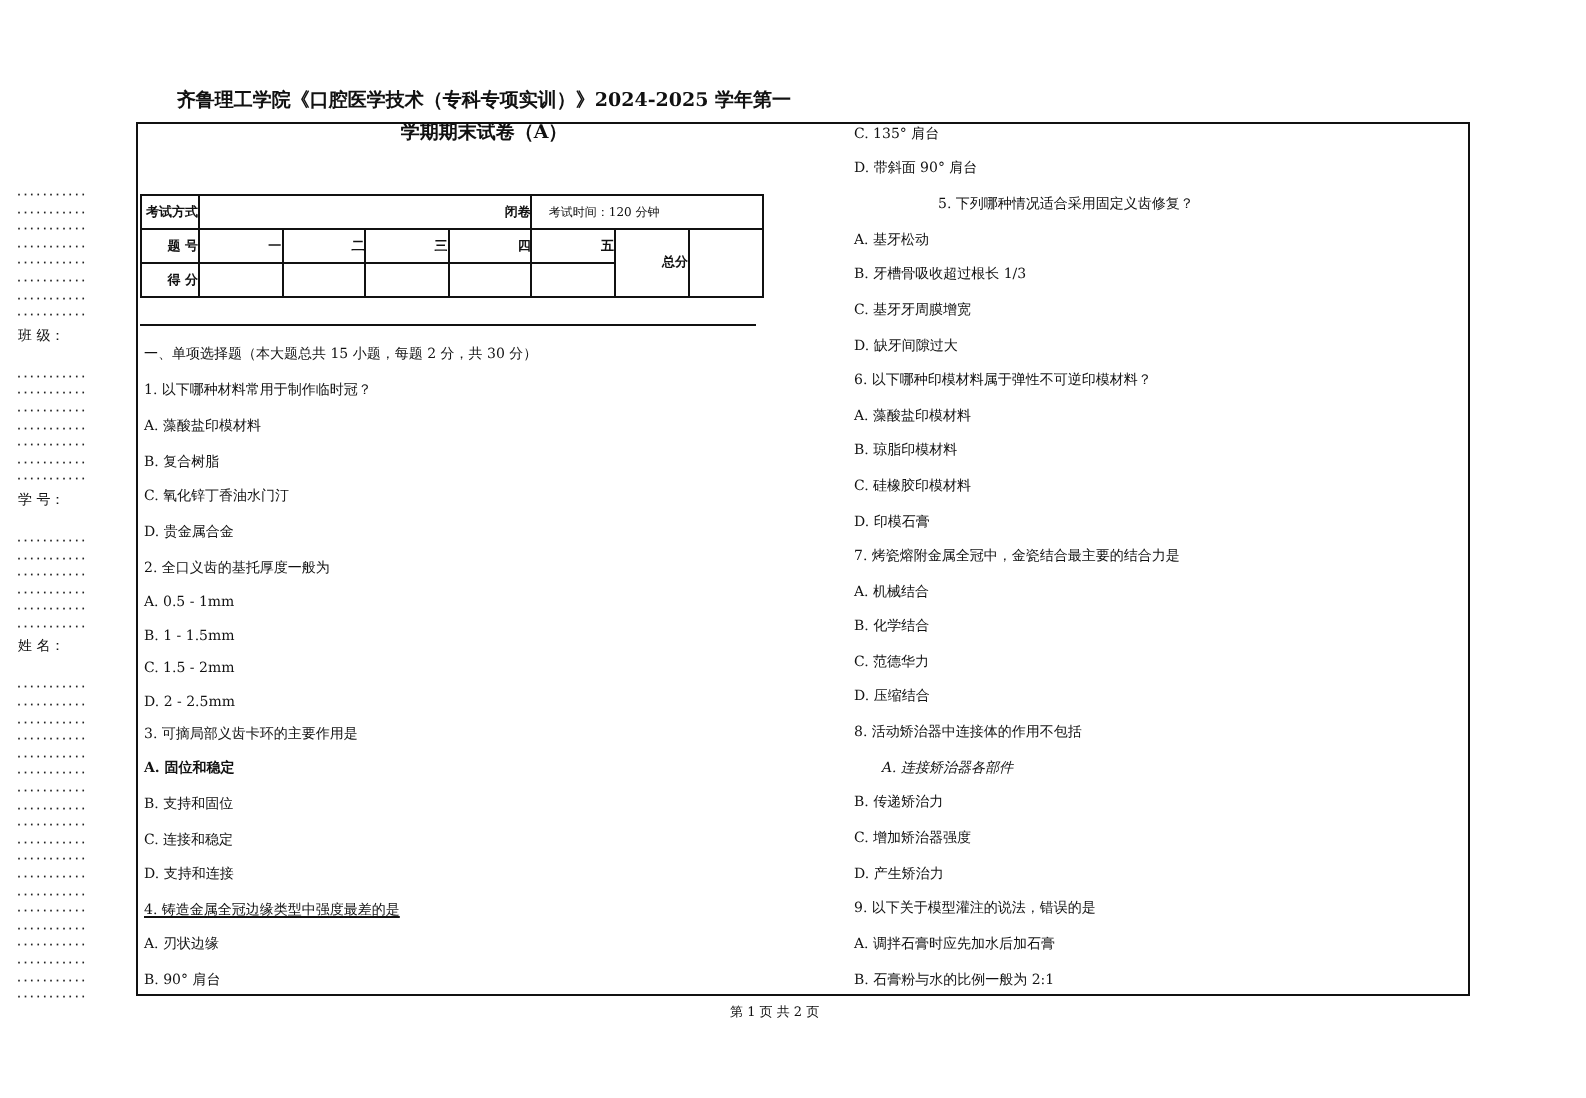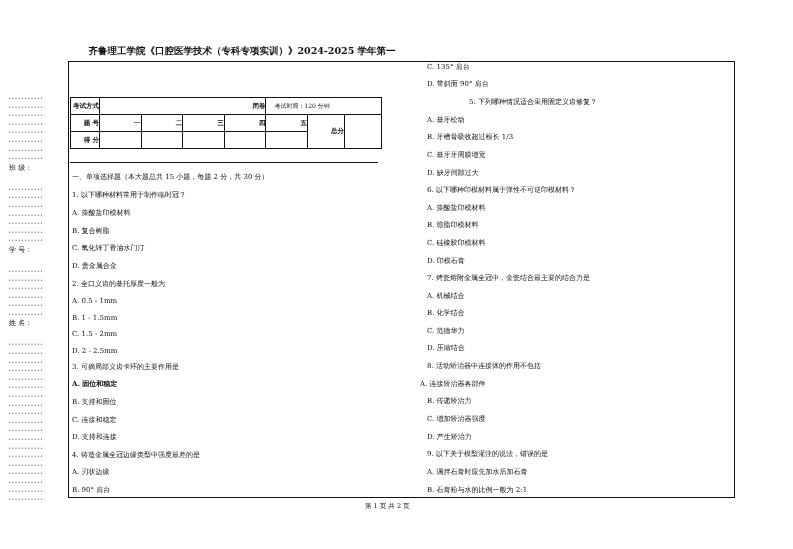--- a/index.html
+++ b/index.html
@@ -71,20 +71,21 @@
 ···········
 ···········
 ···········
 ···········</div>
 </div>
 
 <div class="frame"></div>
 
 <div class="left-col">
   <div class="title">齐鲁理工学院《口腔医学技术（专科专项实训）》2024-2025 学年第一</div>
+  <div class="title">学期期末试卷（A）</div>
 </div>
 
 <table class="score">
   <tbody>
       <tr>
     <td class="b" style="width:28px">考试方式</td>
     <td class="b" colspan="4">闭卷</td>
     <td class="left" colspan="3">考试时间：120 分钟</td>
   </tr>
   <tr>
@@ -120,21 +121,21 @@
 <div class="q" style="left:72px; top:279px;">2. 全口义齿的基托厚度一般为</div>
 <div class="q" style="left:72px; top:296px;">A. 0.5 - 1mm</div>
 <div class="q" style="left:72px; top:313px;">B. 1 - 1.5mm</div>
 <div class="q" style="left:72px; top:329px;">C. 1.5 - 2mm</div>
 <div class="q" style="left:72px; top:346px;">D. 2 - 2.5mm</div>
 <div class="q" style="left:72px; top:362px;">3. 可摘局部义齿卡环的主要作用是</div>
 <div class="q" style="left:72px; top:379px;font-weight:bold;">A. 固位和稳定</div>
 <div class="q" style="left:72px; top:397px;">B. 支持和固位</div>
 <div class="q" style="left:72px; top:415px;">C. 连接和稳定</div>
 <div class="q" style="left:72px; top:432px;">D. 支持和连接</div>
-<div class="q" style="left:72px; top:450px;">4. 铸造金属全冠边缘类型中强度最差的是</div>
+<div class="q" style="left:72px; top:450px;text-decoration:underline;">4. 铸造金属全冠边缘类型中强度最差的是</div>
 <div class="q" style="left:72px; top:467px;">A. 刃状边缘</div>
 <div class="q" style="left:72px; top:485px;">B. 90° 肩台</div>
 
 <div class="q" style="left:427px; top:62px;">C. 135° 肩台</div>
 <div class="q" style="left:427px; top:79px;">D. 带斜面 90° 肩台</div>
 <div class="q" style="left:427px; top:97px;padding-left:42px;">5. 下列哪种情况适合采用固定义齿修复？</div>
 <div class="q" style="left:427px; top:115px;">A. 基牙松动</div>
 <div class="q" style="left:427px; top:132px;">B. 牙槽骨吸收超过根长 1/3</div>
 <div class="q" style="left:427px; top:150px;">C. 基牙牙周膜增宽</div>
 <div class="q" style="left:427px; top:168px;">D. 缺牙间隙过大</div>
@@ -142,21 +143,21 @@
 <div class="q" style="left:427px; top:203px;">A. 藻酸盐印模材料</div>
 <div class="q" style="left:427px; top:220px;">B. 琼脂印模材料</div>
 <div class="q" style="left:427px; top:238px;">C. 硅橡胶印模材料</div>
 <div class="q" style="left:427px; top:256px;">D. 印模石膏</div>
 <div class="q" style="left:427px; top:273px;">7. 烤瓷熔附金属全冠中，金瓷结合最主要的结合力是</div>
 <div class="q" style="left:427px; top:291px;">A. 机械结合</div>
 <div class="q" style="left:427px; top:308px;">B. 化学结合</div>
 <div class="q" style="left:427px; top:326px;text-align:right;">C. 范德华力</div>
 <div class="q" style="left:427px; top:343px;">D. 压缩结合</div>
 <div class="q" style="left:427px; top:361px;">8. 活动矫治器中连接体的作用不包括</div>
-<div class="q" style="left:420px; top:379px;">A. 连接矫治器各部件</div>
+<div class="q" style="left:441px; top:379px;font-style:italic;">A. 连接矫治器各部件</div>
 <div class="q" style="left:427px; top:396px;">B. 传递矫治力</div>
 <div class="q" style="left:427px; top:414px;">C. 增加矫治器强度</div>
 <div class="q" style="left:427px; top:432px;">D. 产生矫治力</div>
 <div class="q" style="left:427px; top:449px;">9. 以下关于模型灌注的说法，错误的是</div>
 <div class="q" style="left:427px; top:467px;">A. 调拌石膏时应先加水后加石膏</div>
 <div class="q" style="left:427px; top:485px;">B. 石膏粉与水的比例一般为 2:1</div>
 
 <div class="footer">第 1 页 共 2 页</div>
 
 </body></html>

